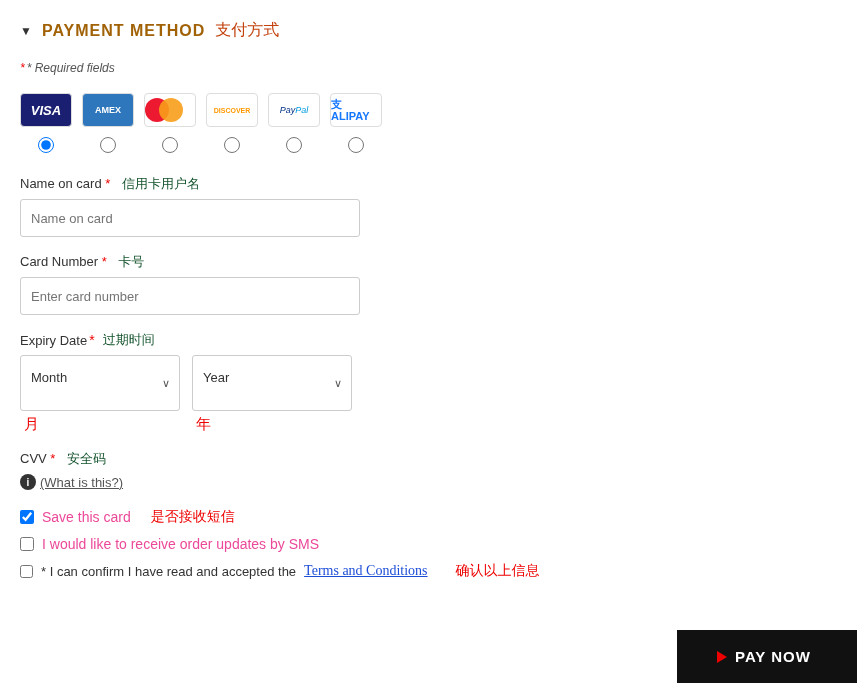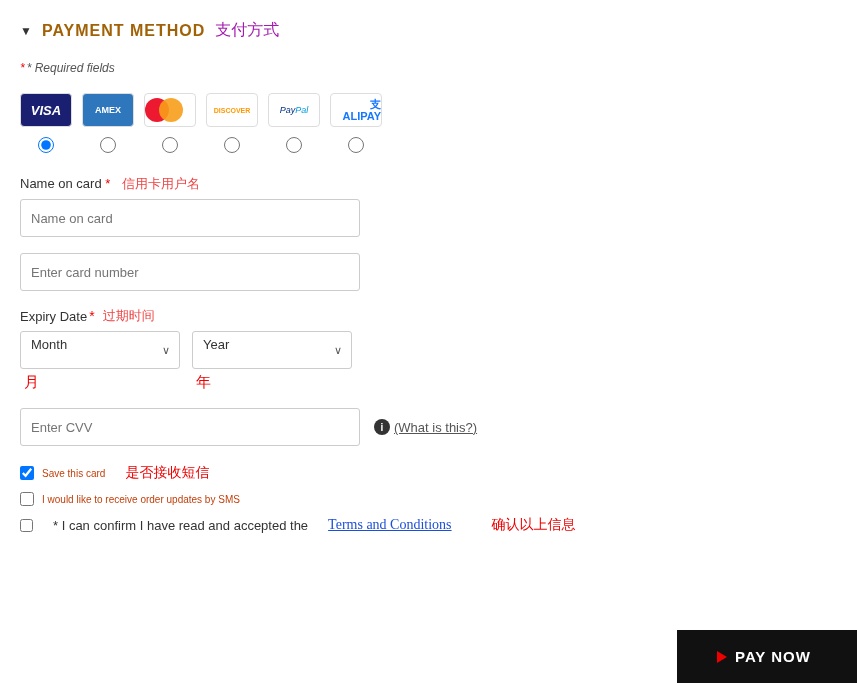--- a/index.html
+++ b/index.html
@@ -33,21 +33,21 @@
     }
 
     .title-en {
       font-weight: bold;
       font-size: 16px;
       letter-spacing: 1px;
       color: #a16207;
     }
 
     .title-cn {
-      color: #a21caf;
+      color: #c2410c;
       font-size: 16px;
     }
 
     .required-note {
       font-style: italic;
       color: #555;
       font-size: 12px;
       margin-bottom: 18px;
     }
 
@@ -108,21 +108,21 @@
     }
 
     .form-label {
       display: block;
       margin-bottom: 6px;
       font-size: 13px;
       color: #333;
     }
 
     .label-cn {
-      color: #ef4444;
+      color: #14532d;
       margin-left: 6px;
       font-size: 13px;
     }
 
     .form-input {
       width: 340px;
       height: 38px;
       border: 1px solid #ccc;
       border-radius: 3px;
       padding: 0 10px;
@@ -137,21 +137,21 @@
       align-items: flex-start;
     }
 
     .select-wrapper {
       position: relative;
       width: 160px;
     }
 
     .select-wrapper select {
       width: 100%;
-      height: 38px;
+      height: 56px;
       border: 1px solid #ccc;
       border-radius: 3px;
       padding: 0 30px 12px 10px;
       font-size: 13px;
       color: #333;
       appearance: none;
       -webkit-appearance: none;
       background: #fff;
       cursor: pointer;
       outline: none;
@@ -234,34 +234,34 @@
       gap: 8px;
     }
 
     .checkbox-group input[type="checkbox"] {
       width: 14px;
       height: 14px;
       cursor: pointer;
     }
 
     .checkbox-label {
-      font-size: 10px;
-      color: #c2410c;
+      font-size: 14px;
+      color: #ec4899;
     }
 
     .cn-annotation {
       color: #e00;
       font-size: 14px;
       margin-left: 12px;
     }
 
     .terms-row {
       display: flex;
       align-items: center;
-      gap: 20px;
+      gap: 8px;
       margin-top: 10px;
     }
 
     .terms-text {
       font-size: 13px;
       color: #333;
     }
 
     .terms-link {
       color: #1d4ed8;
@@ -339,21 +339,20 @@
       top: 50%;
       transform: translateY(-50%);
       opacity: 0.9;
     }
 
     .alipay-text {
       display: flex;
       flex-direction: column;
       align-items: center;
       line-height: 1.1;
-      text-align: right;
     }
 
     .alipay-top {
       color: #1677ff;
       font-size: 11px;
       font-weight: bold;
     }
 
     .expiry-section-label {
       display: flex;
@@ -418,20 +417,25 @@
 <div class="form-group">
   <label class="form-label">
     <span>Name on card</span>
     <span class="required-star">*</span>
     <span class="label-cn">信用卡用户名</span>
   </label>
   <input type="text" class="form-input" placeholder="Name on card" style="">
 </div>
 
 <div class="form-group">
+  <label class="form-label">
+    <span>Card Number</span>
+    <span class="required-star">*</span>
+    <span class="label-cn">卡号</span>
+  </label>
   <input type="text" class="form-input" placeholder="Enter card number" style="">
 </div>
 
 <div class="form-group">
   <div class="expiry-section-label">
     <span class="form-label" style="margin-bottom:0;text-align:right;">Expiry Date</span>
     <span class="required-star" style="margin-left:2px;">*</span>
     <span class="label-cn">过期时间</span>
   </div>
   <div class="expiry-row">
@@ -454,22 +458,26 @@
       <span class="select-arrow">∨</span>
     </div>
   </div>
   <div class="expiry-label-row">
     <span class="expiry-sublabel">月</span>
     <span class="expiry-sublabel">年</span>
   </div>
 </div>
 
 <div class="form-group">
+  <label class="form-label">
+    <span>CVV</span>
+    <span class="required-star">*</span>
+    <span class="label-cn">安全码</span>
+  </label>
   <div class="cvv-row">
-    <input type="text" class="cvv-input" placeholder="Enter CVV" style="">
     <div class="cvv-help">
       <span class="info-icon">i</span>
       <span class="help-link">(What is this?)</span>
     </div>
   </div>
 </div>
 
 <div class="checkbox-group">
   <input type="checkbox" checked="" style="">
   <span class="checkbox-label">Save this card</span>

